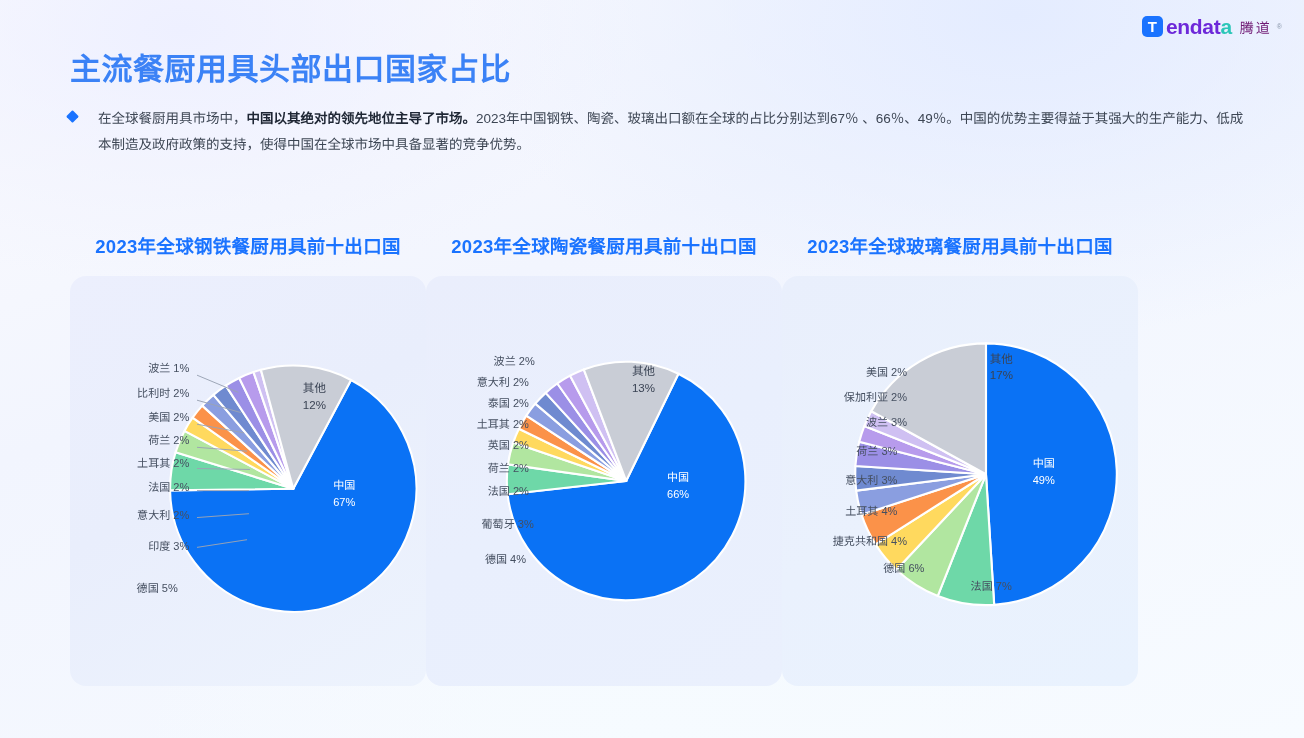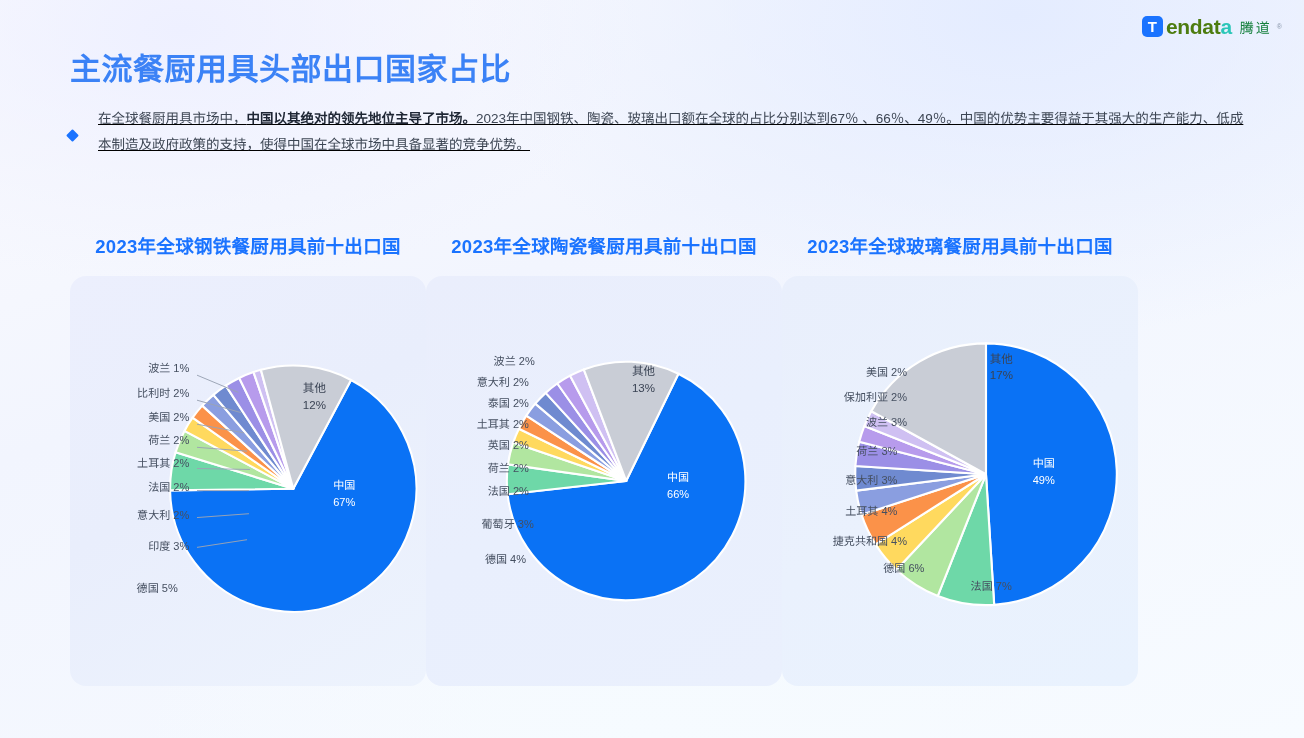--- a/index.html
+++ b/index.html
@@ -19,35 +19,35 @@
   
   .logo{position:absolute;right:22px;top:16px;display:flex;align-items:center;gap:5px;}
   .logo-mark{
     width:21px;height:21px;border-radius:5px;background:#1a73ff;
     display:flex;align-items:center;justify-content:center;
     color:#fff;font-size:15px;font-weight:700;line-height:1;
     font-family:"Liberation Sans",sans-serif;
   }
   .logo-word{font-size:21px;font-weight:700;letter-spacing:-.3px;line-height:1;
     margin-left:-2px;font-family:"Liberation Sans",sans-serif;}
-  .logo-word .b{color:#4d7c0f;}
+  .logo-word .b{color:#6d28d9;}
   .logo-word .t{color:#2bc6b8;}
-  .logo-cn{font-size:14px;color:#15803d;margin-left:3px;letter-spacing:2px;}
+  .logo-cn{font-size:14px;color:#701a75;margin-left:3px;letter-spacing:2px;}
   .logo-tm{font-size:7px;color:#8a97ab;vertical-align:super;}
 
   
   .page-title{
     position:absolute;left:70px;top:44px;
     font-size:31px;font-weight:700;color:#3b82f6;letter-spacing:.5px;
     white-space:nowrap;
   }
 
   
   .bullets{position:absolute;left:68px;top:106px;width:1180px;}
-  .bullet{display:flex;align-items:center;margin-bottom:14px;text-decoration:underline;}
+  .bullet{display:flex;align-items:flex-start;margin-bottom:14px;}
   .diamond{
     width:9px;height:9px;background:#1a73ff;transform:rotate(45deg);
     margin-top:6px;margin-right:21px;flex:0 0 auto;border-radius:1px;
   }
   .btext{font-size:13.5px;line-height:26px;color:#3d4654;flex:1;}
   .btext b{font-weight:700;color:#1e2634;}
 
   
   .charts{position:absolute;left:0;top:232px;width:1208px;
           display:flex;justify-content:space-between;padding:0 70px;box-sizing:border-box;}

